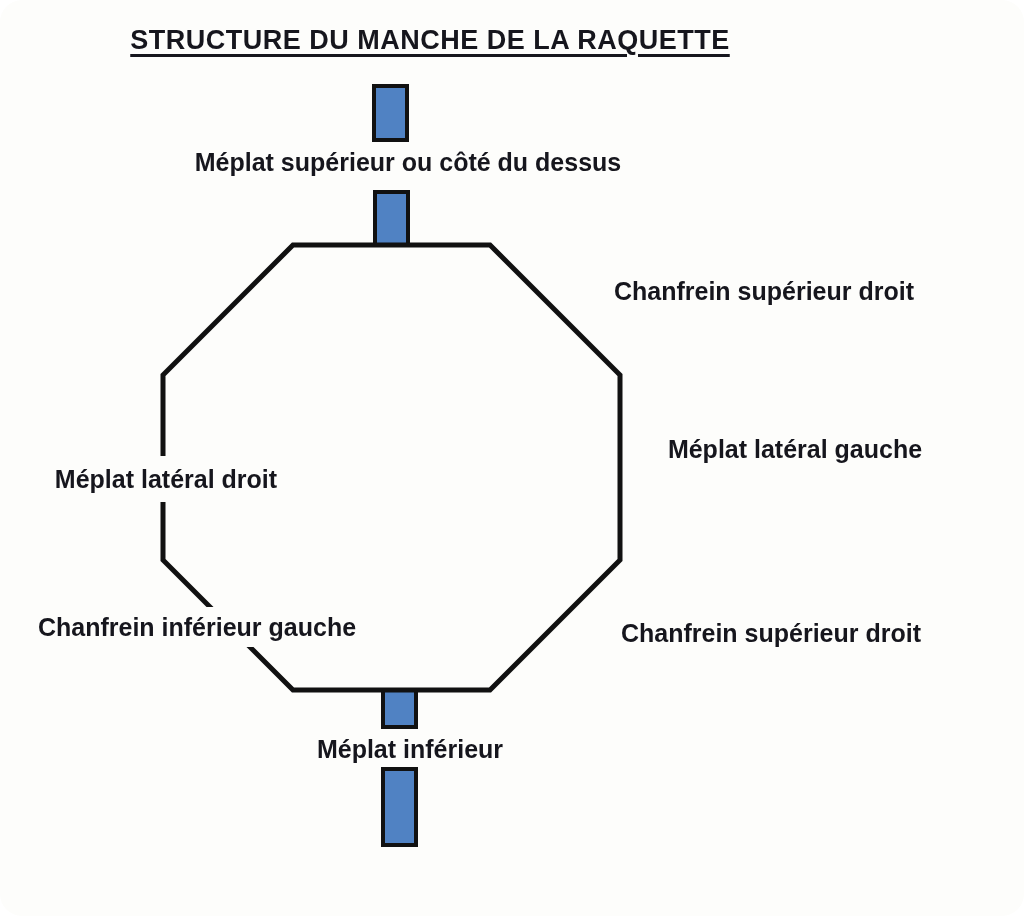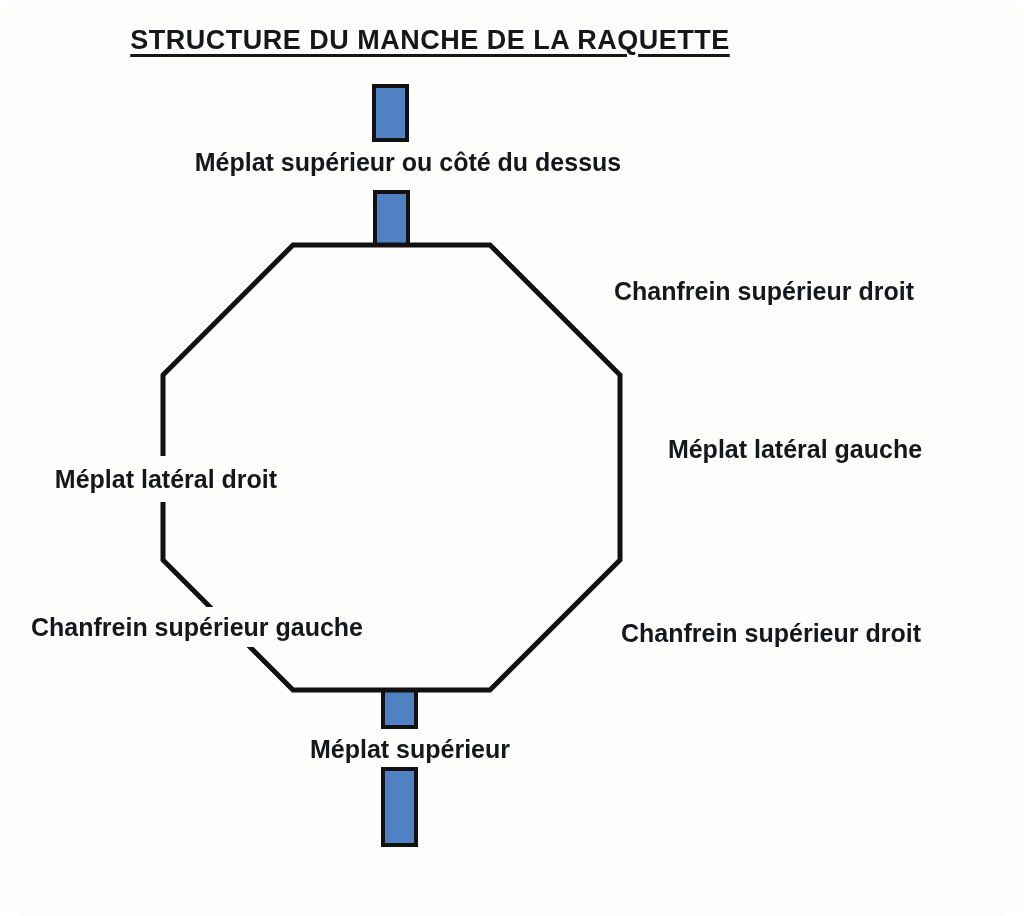--- a/index.html
+++ b/index.html
@@ -67,19 +67,19 @@
 
   <div class="lbl lbl-meplat-superieur">Méplat supérieur ou côté du dessus</div>
 
 
   <div class="lbl lbl-chanfrein-sup-droit">Chanfrein supérieur droit</div>
 
   <div class="lbl lbl-meplat-lateral-gauche">Méplat latéral droit</div>
 
   <div class="lbl lbl-meplat-lateral-droit">Méplat latéral gauche</div>
 
-  <div class="lbl lbl-chanfrein-inf-gauche">Chanfrein supérieur gauche</div>
+  <div class="lbl lbl-chanfrein-inf-gauche">Chanfrein inférieur gauche</div>
 
   <div class="lbl lbl-chanfrein-inf-droit">Chanfrein supérieur droit</div>
 
-  <div class="lbl lbl-meplat-inferieur">Méplat supérieur</div>
+  <div class="lbl lbl-meplat-inferieur">Méplat inférieur</div>
 
 </div>
 
 </body></html>

